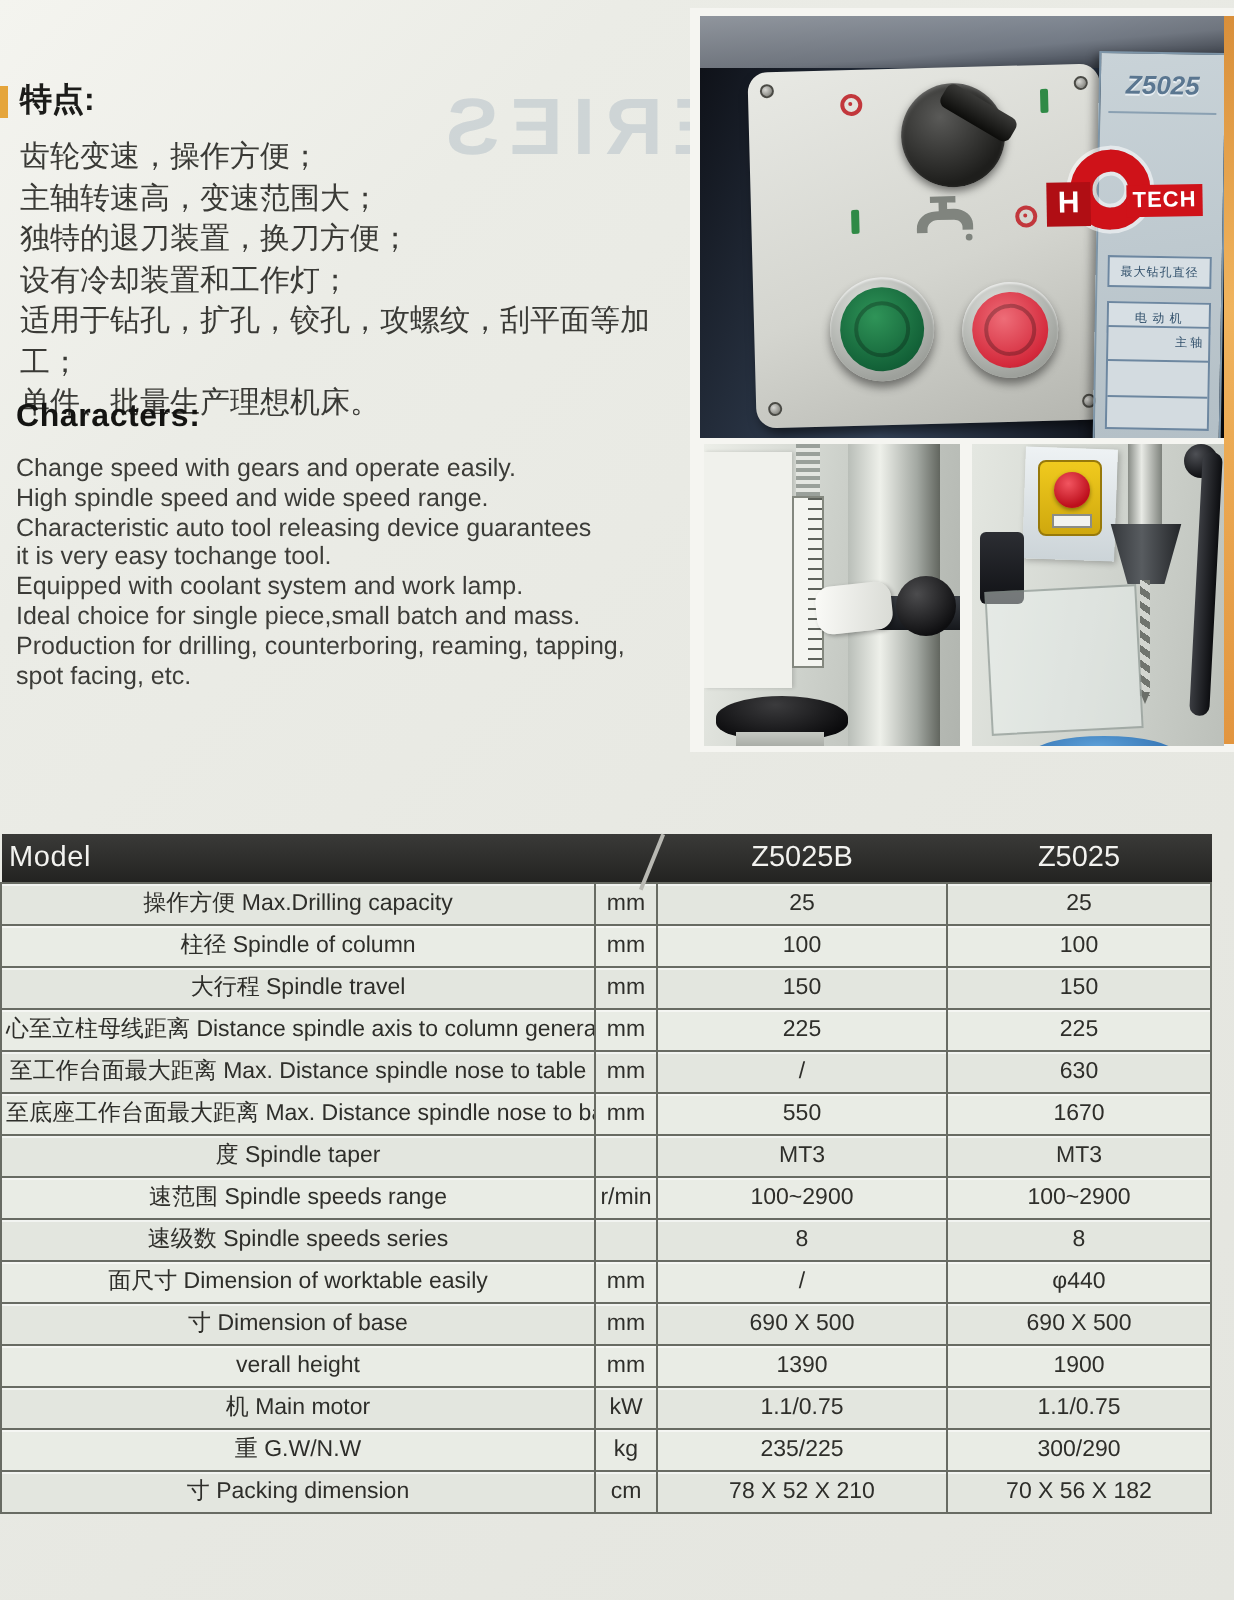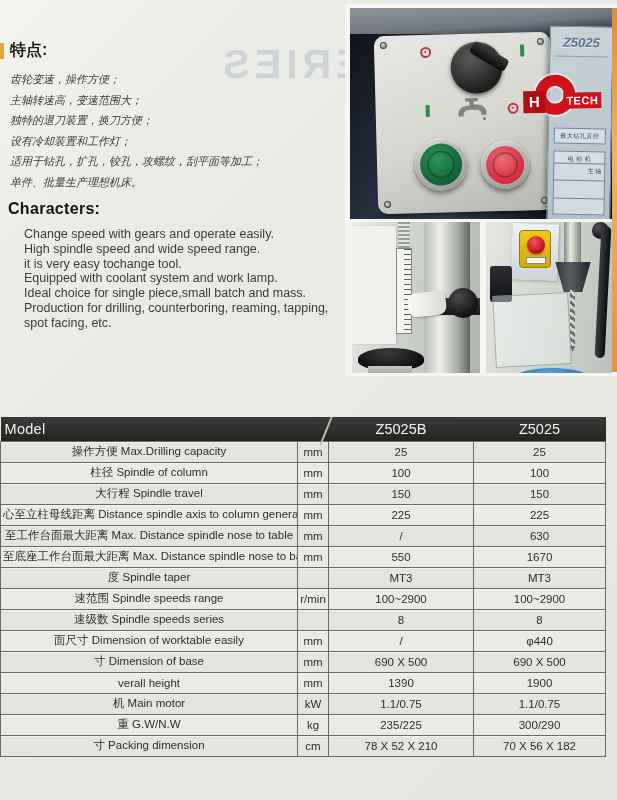--- a/index.html
+++ b/index.html
@@ -13,26 +13,26 @@
   .ghost { position:absolute; font-weight:bold; pointer-events:none; white-space:nowrap; }
   .ghost-series { left:218px; top:42px; font-size:40px; letter-spacing:5px;
     color:rgba(168,180,194,0.42); transform:scaleX(-1); }
   .ghost-models { left:40px; top:634px; font-size:21px; font-style:italic; letter-spacing:2px;
     color:rgba(130,158,190,0.22); transform:scaleX(-1) rotate(0.6deg); width:440px; text-align:center; }
   
   .features { position:absolute; left:0; top:40px; width:345px; }
   .features h2 { font-size:16px; font-weight:bold; color:#1c1c1a; display:flex; align-items:center; }
   .tick { display:inline-block; width:4px; height:16px; background:#e5a53b; margin-right:6px; }
   .f-lines { margin:8px 0 0 10px; }
-  .f-line { font-size:11px; color:#3a3a36; line-height:20.5px;font-style:italic; }
+  .f-line { font-size:15px; color:#3a3a36; line-height:20.5px; }
   
   .characters { position:absolute; left:8px; top:200px; width:340px; }
   .characters h2 { font-size:16px; font-weight:bold; color:#141412; letter-spacing:0.3px; }
   .c-lines { margin-top:9px; }
-  .c-line { font-size:12.5px; color:#3c3c38; line-height:14.8px;margin-left:16px; }
+  .c-line { font-size:12.5px; color:#3c3c38; line-height:14.8px; }
   
   .photo-backing { position:absolute; left:345px; top:4px; width:272px; height:372px; background:#f5f5f1; }
   .photo { position:absolute; overflow:hidden; border:3px solid #f5f5f1; }
   .photo-panel { left:347px; top:5px; width:268px; height:218px;
     background:linear-gradient(115deg,#0c0e14 0%,#232c3a 28%,#35445a 52%,#131720 82%,#07080c 100%); }
   .panel-top-metal { position:absolute; left:0; top:0; width:100%; height:26px;
     background:linear-gradient(175deg,#a7adb5 0%,#7d838c 60%,#2a2e36 100%); opacity:.85; }
   .screwhead { position:absolute; width:7px; height:7px; border-radius:50%;
     background:radial-gradient(circle at 35% 35%,#d8d8d4,#6e6e68); border:1px solid #4a4a45; }
   .cpanel { position:absolute; left:26px; top:26px; width:176px; height:178px; border-radius:10px;
@@ -170,20 +170,21 @@
         <div class="f-line">适用于钻孔，扩孔，铰孔，攻螺纹，刮平面等加工；</div>
         <div class="f-line">单件、批量生产理想机床。</div>
       </div>
   </section>
 
   <section class="characters">
     <h2>Characters:</h2>
     <div class="c-lines" id="characterLines">
         <div class="c-line">Change speed with gears and operate easily.</div>
         <div class="c-line">High spindle speed and wide speed range.</div>
+        <div class="c-line">Characteristic auto tool releasing device guarantees</div>
         <div class="c-line">it is very easy tochange tool.</div>
         <div class="c-line">Equipped with coolant system and work lamp.</div>
         <div class="c-line">Ideal choice for single piece,small batch and mass.</div>
         <div class="c-line">Production for drilling, counterboring, reaming, tapping,</div>
         <div class="c-line">spot facing, etc.</div>
       </div>
   </section>
 
   <div class="photo-backing"></div>
 

